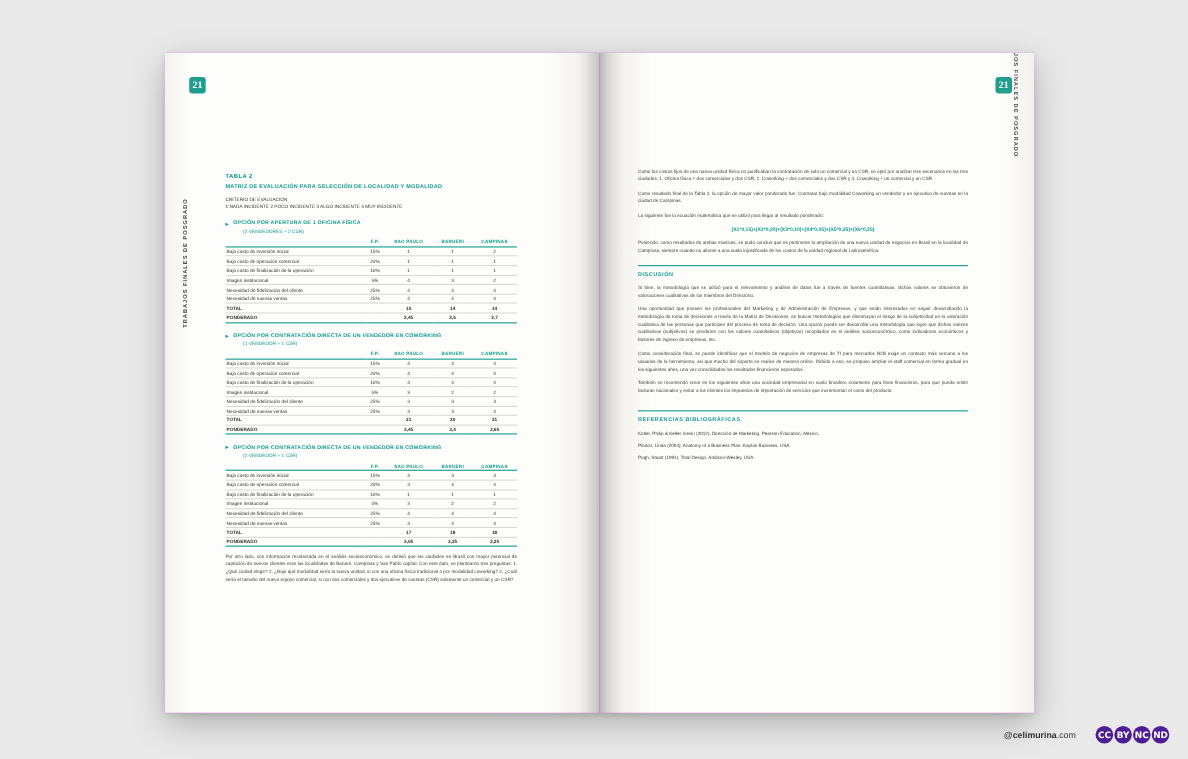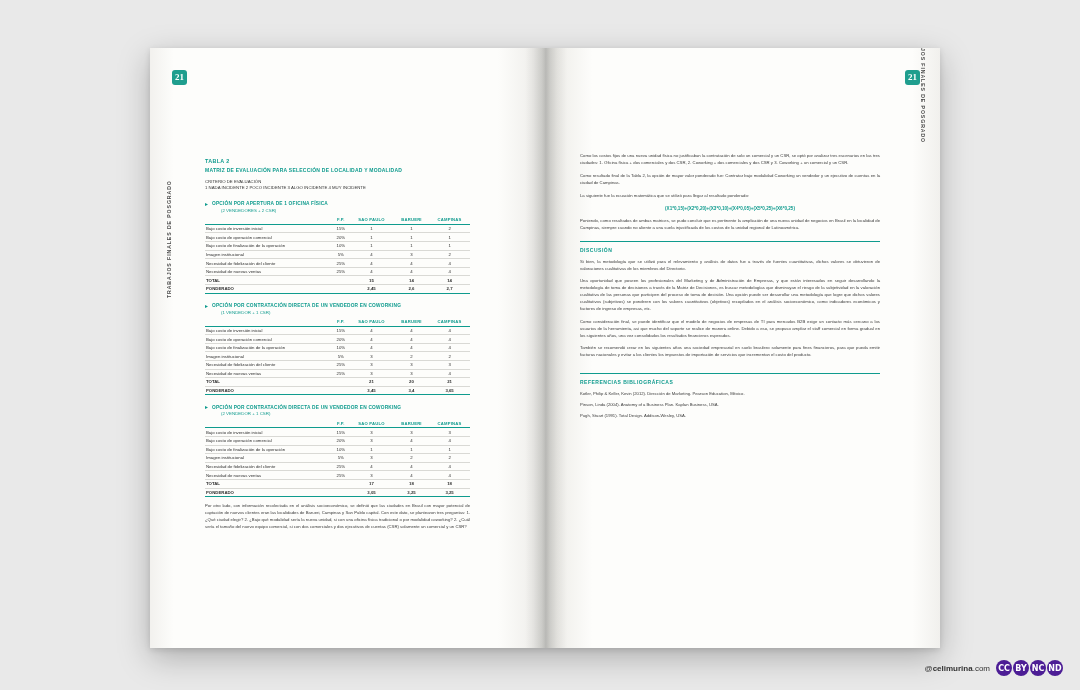--- a/index.html
+++ b/index.html
@@ -95,21 +95,21 @@
   .formula{
     font-size:4.6px;color:#0f9b8e;text-align:center;margin:7px 0 7px 0;font-weight:bold;
   }
   .hr-t{height:.6px;background:#0f9b8e;margin:9px 0 5px 0;}
   .sec-h{font-size:5px;font-weight:bold;letter-spacing:.5px;color:#0f9b8e;text-transform:uppercase;}
   .ref{font-size:4.2px;color:#3a3a3a;margin-top:6px;}
 
   
   #credit{
     position:absolute;right:16px;bottom:14px;
-    display:flex;align-items:center;gap:6px;
+    display:flex;align-items:center;gap:18px;
   }
   #credit .handle{font-size:8px;color:#333;}
   #credit .handle b{font-weight:bold;}
   .ccbox{display:flex;}
   .cc{
     width:16px;height:16px;border-radius:50%;
     background:#4c1d95;color:#fff;font-size:8px;font-weight:bold;
     display:flex;align-items:center;justify-content:center;
     margin-right:1px;font-family:"DejaVu Sans",sans-serif;
   }

